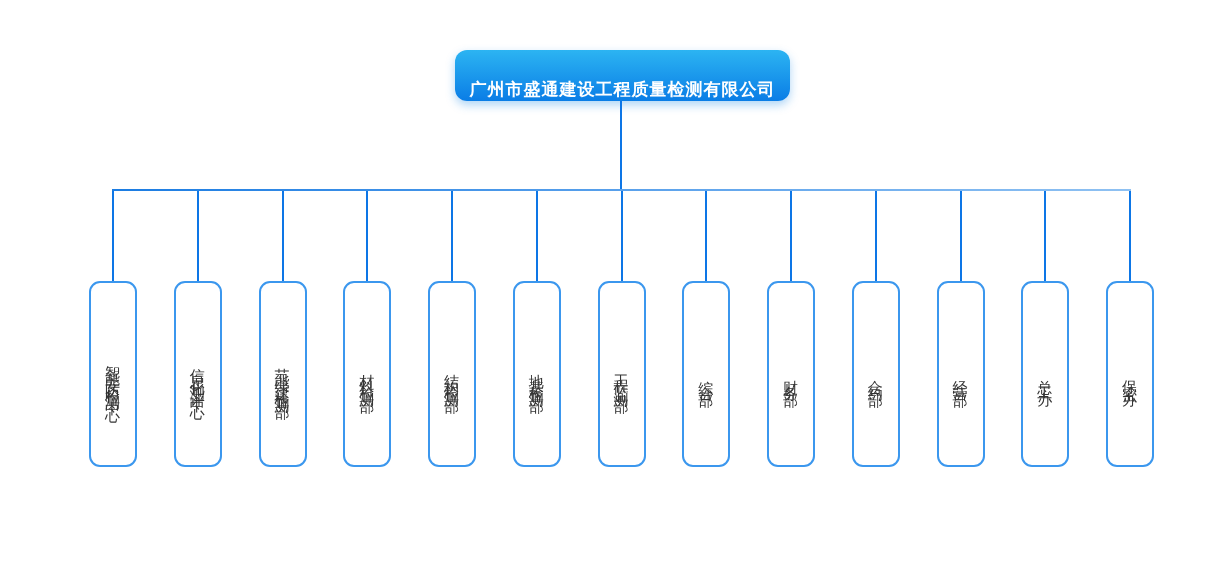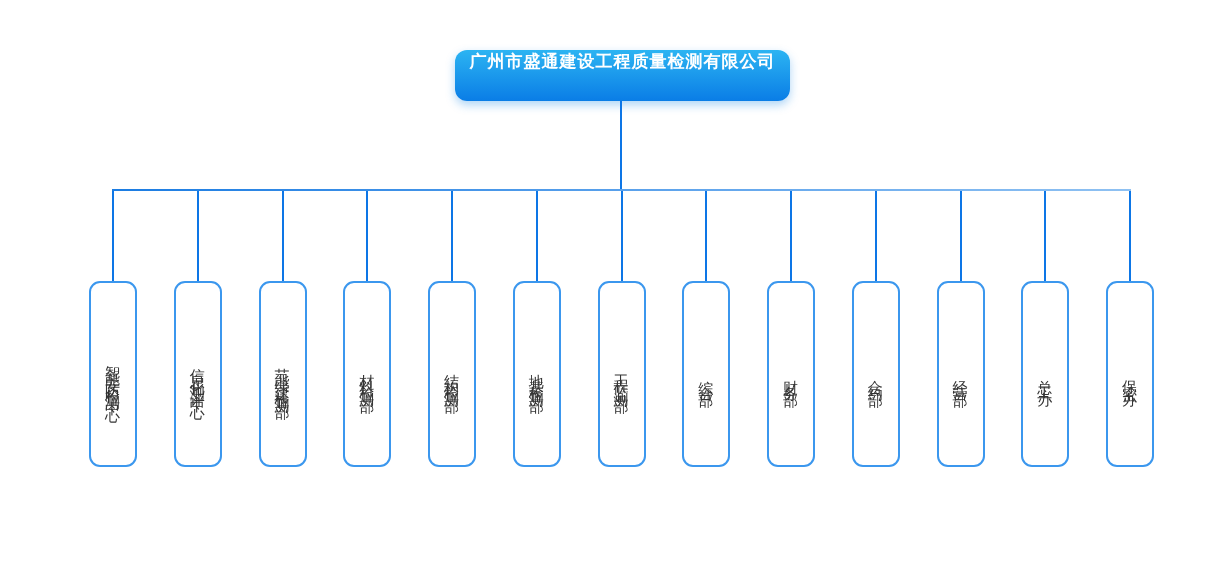--- a/index.html
+++ b/index.html
@@ -16,21 +16,21 @@
   .root-box {
     position: absolute;
     left: 455px;
     top: 50px;
     width: 335px;
     height: 51px;
     border-radius: 12px;
     background: linear-gradient(180deg, #2cb4f2 0%, #0a7de6 100%);
     box-shadow: 0 4px 10px rgba(24, 136, 230, 0.35);
     display: flex;
-    align-items: flex-start;
+    align-items: flex-end;
     justify-content: center;
   }
   .root-label {
     color: #ffffff;
     font-size: 17px;
     font-weight: bold;
     letter-spacing: 1px;
     white-space: nowrap;
   }
 

